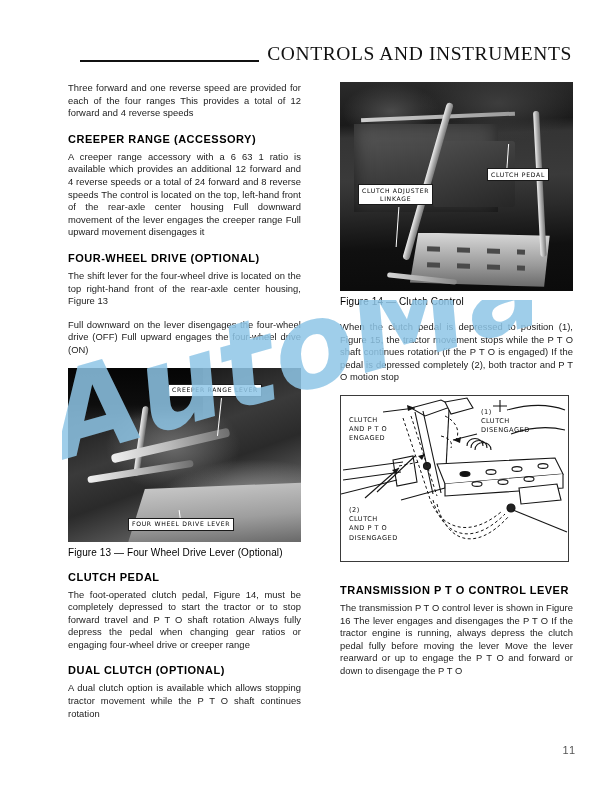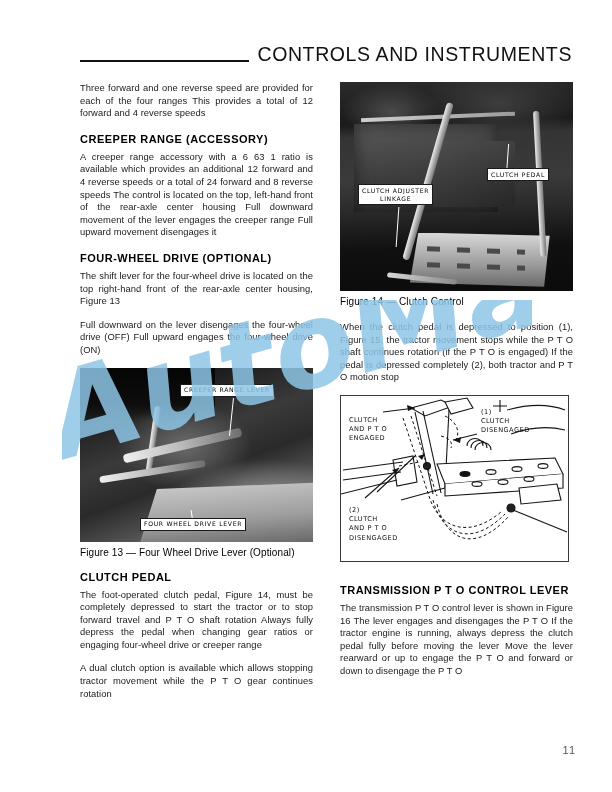--- a/index.html
+++ b/index.html
@@ -33,32 +33,32 @@
     flex: 1 1 auto;
     height: 0;
     border-top: 2px solid #111;
     transform: translateY(7px);
   }
   .header-title {
     font-size: 19.5px;
     letter-spacing: 0.6px;
     font-weight: 400;
     white-space: nowrap;
-    font-family: Liberation Sans, sans-serif;
+    font-family: Liberation Serif, serif;
     font-stretch: condensed;
     color: #111;
   }
 
   
   .col {
     position: absolute;
     width: 233px;
     top: 82px;
   }
-  .col-left  { left: 80px; }
+  .col-left  { left: 68px; }
   .col-right { left: 340px; }
 
   p.body {
     margin: 0 0 11px 0;
     font-size: 9.4px;
     line-height: 12.6px;
     text-align: justify;
     text-justify: inter-word;
     color: #1a1a1a;
     letter-spacing: 0.05px;
@@ -306,21 +306,22 @@
         <div class="callout" style="left:100px; top:16px;">CREEPER RANGE LEVER</div>
         <div class="leader" style="left:112px; top:142px; height:20px; transform:rotate(-8deg);"></div>
         <div class="callout" style="left:60px; top:150px;">FOUR WHEEL DRIVE LEVER</div>
       </div>
       <p class="fig-caption">Figure 13 — Four Wheel Drive Lever (Optional)</p>
     </div>
 
     <h2 class="section">CLUTCH PEDAL</h2>
     <p class="body">The foot-operated clutch pedal, Figure 14, must be completely depressed to start the tractor or to stop forward travel and P  T  O  shaft rotation  Always fully depress the pedal when changing gear ratios or engaging four-wheel drive or creeper range</p>
 
-    <p class="body last">A dual clutch option is available which allows stopping tractor movement while the P  T  O  gear continues rotation</p>
+    <h2 class="section">DUAL CLUTCH (OPTIONAL)</h2>
+    <p class="body last">A dual clutch option is available which allows stopping tractor movement while the P  T  O  shaft continues rotation</p>
   </div>
 
   <div class="col col-right">
 
     <div class="figure">
       <div class="photo p14">
         <div class="tex"></div>
         <div class="panel"></div>
         <div class="panel2"></div>
         <div class="rod"></div>

